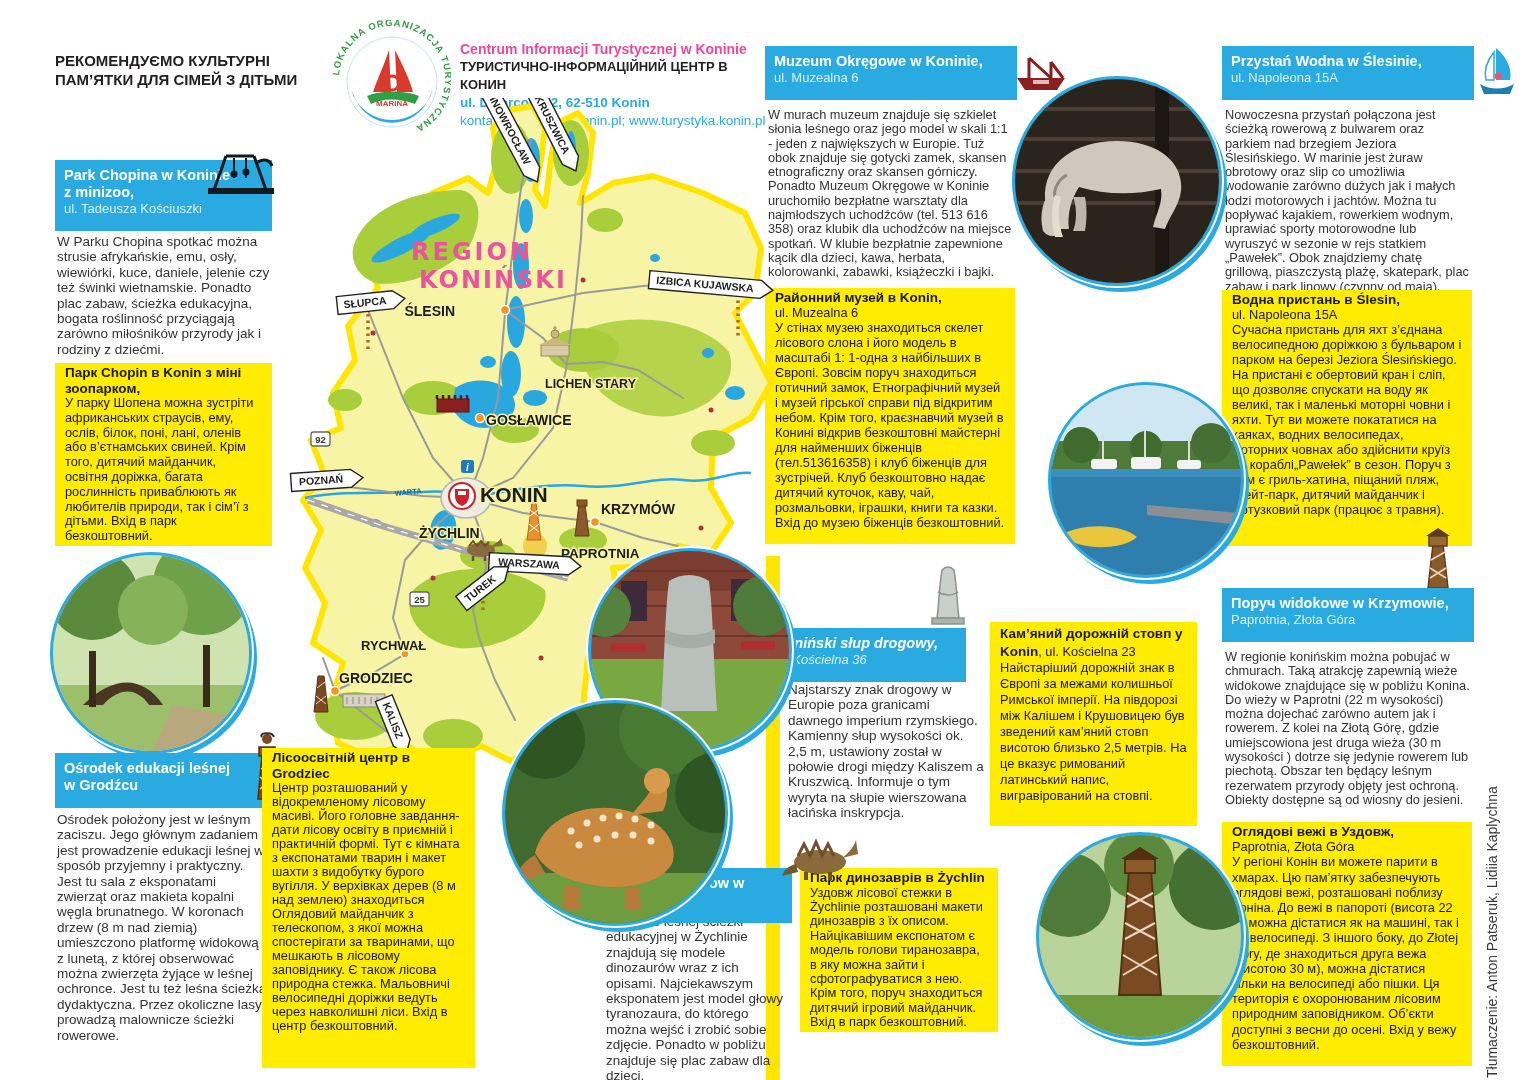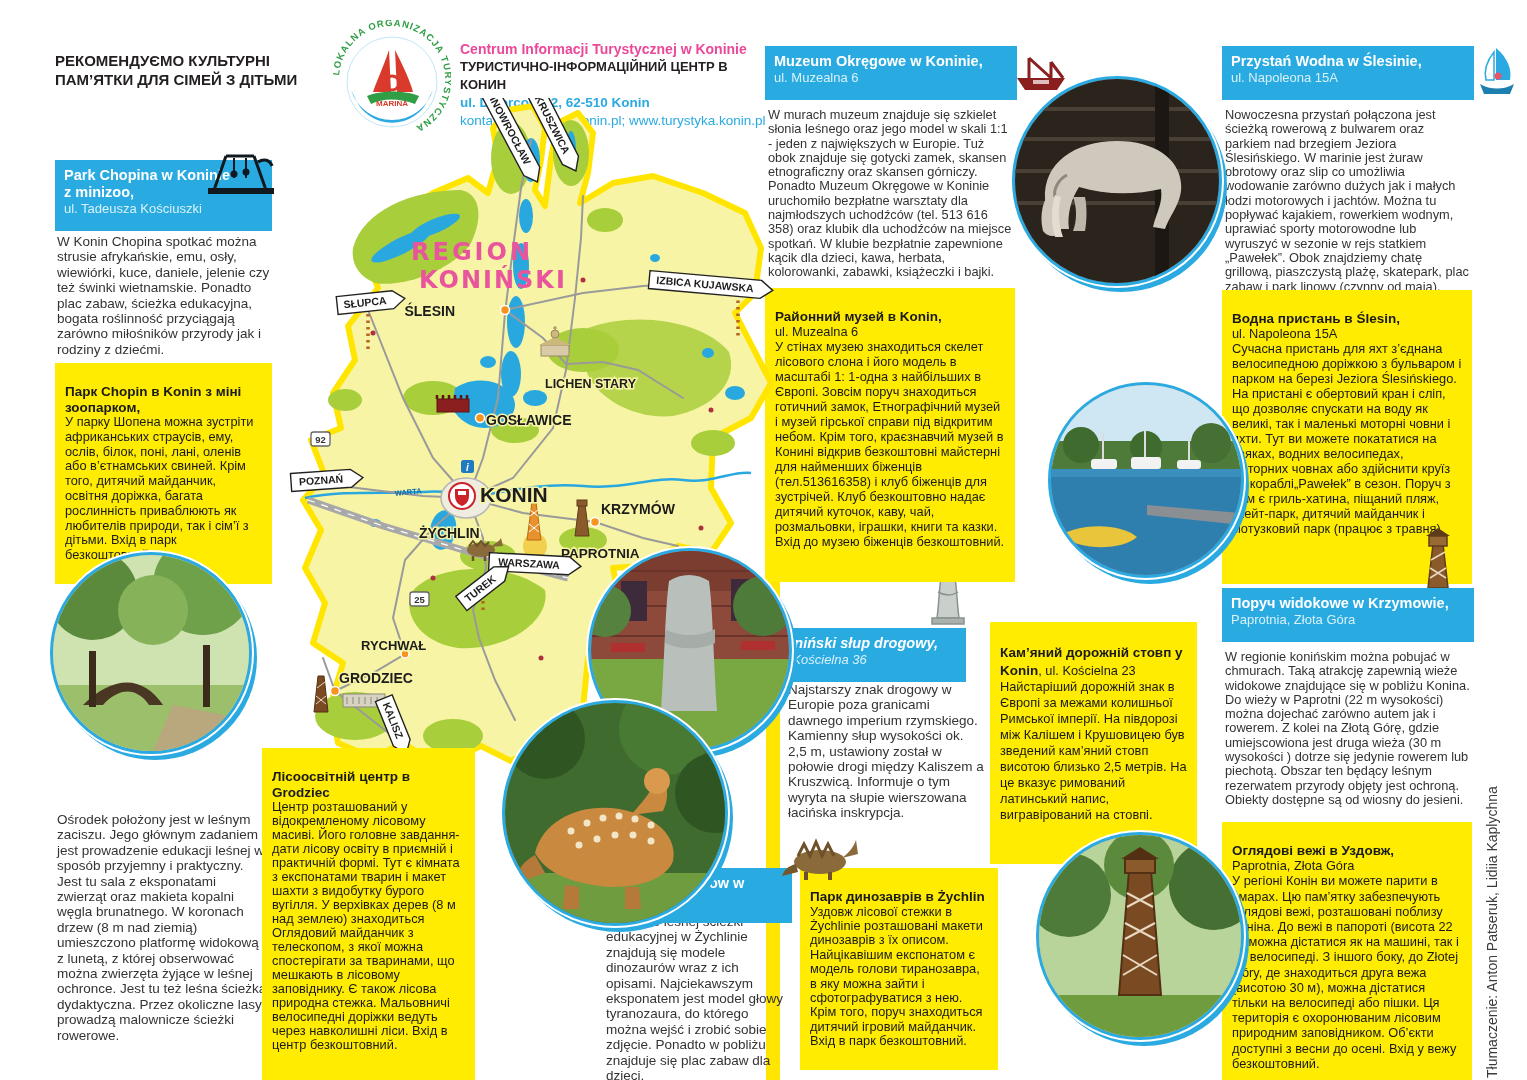--- a/index.html
+++ b/index.html
@@ -16,21 +16,21 @@
   .cit .l3{color:#2aaae1;font-weight:bold;}
   .cit .l4{color:#2aaae1;}
   
   .bhead{background:#29aae1;color:#fff;padding:7px 9px 14px 9px;}
   .bhead .h1{font-weight:bold;font-size:14.5px;line-height:17px;}
   .bhead .h2{font-size:13px;line-height:16px;color:#d8f1fb;}
   
   .ptext{font-size:13.5px;line-height:15.4px;color:#333;}
   .ptext-sm{font-size:12.8px;line-height:14.3px;color:#333;}
   
-  .yblock{background:#ffec00;padding:21px 10px;color:#1a1a1a;}
+  .yblock{background:#ffec00;padding:2px 10px;color:#1a1a1a;}
   .ytitle{font-weight:bold;font-size:13.5px;line-height:15.5px;}
   .ytext{font-size:12.8px;line-height:14.8px;}
   
   .photo{border-radius:50%;overflow:hidden;border:3px solid #2aaae1;
          box-shadow:0 0 0 2px #fff,4px 5px 0 1px #2aaae1;background:#9ab;}
   .photo svg{display:block;}
   .ydivider{background:#ffe500;}
   .credit{font-size:14px;color:#3a3a3a;white-space:nowrap;transform:rotate(-90deg);transform-origin:0 0;}
   .icon-abs{position:absolute;}
 </style>
@@ -271,41 +271,52 @@
     <div class="h2">ul. Tadeusza Kościuszki</div>
     <svg class="icon-abs" style="right:-4px;top:-16px;" width="72" height="52" viewBox="0 0 72 52">
       <path d="M4,50 L70,50 L70,44 L4,44 Z" fill="#101820"></path>
       <path d="M10,46 L22,12 M62,46 L50,12 M22,12 L50,12" stroke="#101820" stroke-width="3" fill="none"></path>
       <path d="M30,14 L30,34 M42,14 L42,34" stroke="#101820" stroke-width="2"></path>
       <circle cx="30" cy="30" r="3.5" fill="#101820"></circle>
         <circle cx="42" cy="28" r="3.5" fill="#101820"></circle>
       <path d="M54,18 C60,14 66,16 68,22" stroke="#101820" stroke-width="3" fill="none"></path>
     </svg>
   </div>
-  <div class="abs ptext" style="left:57px;top:234px;width:218px;">W Konin Chopina spotkać można strusie afrykańskie, emu, osły, wiewiórki, kuce, daniele, jelenie czy też świnki wietnamskie. Ponadto plac zabaw, ścieżka edukacyjna, bogata roślinność przyciągają zarówno miłośników przyrody jak i rodziny z dziećmi.</div>
+  <div class="abs ptext" style="left:57px;top:234px;width:218px;">W Parku Chopina spotkać można strusie afrykańskie, emu, osły, wiewiórki, kuce, daniele, jelenie czy też świnki wietnamskie. Ponadto plac zabaw, ścieżka edukacyjna, bogata roślinność przyciągają zarówno miłośników przyrody jak i rodziny z dziećmi.</div>
 
   <div class="abs yblock" style="left:55px;top:363px;width:197px;min-height:178px;">
     <div class="ytitle">Парк Chopin в Konin з міні зоопарком,</div>
     <div class="ytext">У парку Шопена можна зустріти африканських страусів, ему, ослів, білок, поні, лані, оленів або в’єтнамських свиней. Крім того, дитячий майданчик, освітня доріжка, багата рослинність приваблюють як любителів природи, так і сім’ї з дітьми. Вхід в парк безкоштовний.</div>
   </div>
 
   <div class="abs photo" style="left:50px;top:552px;width:196px;height:196px;z-index:2;">
     <svg width="196" height="196" viewBox="0 0 196 196">
       <rect width="196" height="196" fill="#cfe3b0"></rect>
       <circle cx="40" cy="40" r="45" fill="#5c8a3c"></circle>
         <circle cx="150" cy="30" r="50" fill="#6fa04a"></circle>
       <circle cx="100" cy="55" r="35" fill="#86b25a"></circle>
       <rect y="130" width="196" height="66" fill="#9cbf6b"></rect>
       <path d="M30,150 C60,120 90,120 110,150 L96,150 C84,132 66,132 50,150 Z" fill="#4a3723"></path>
       <rect x="36" y="96" width="7" height="56" fill="#3a2b1a"></rect>
         <rect x="150" y="90" width="7" height="62" fill="#3a2b1a"></rect>
       <path d="M120,150 L196,165 L196,196 L100,196 Z" fill="#b9a77e"></path>
     </svg>
   </div>
 
+  <div class="abs bhead" style="left:55px;top:753px;width:199px;z-index:2;">
+    <div class="h1">Ośrodek edukacji leśnej</div>
+    <div class="h1">w Grodźcu</div>
+    <svg class="icon-abs" style="right:-16px;top:-24px;" width="42" height="72" viewBox="0 0 42 72">
+      <path d="M12,70 L30,70 L26,26 L16,26 Z" fill="#7a4a22" stroke="#533013" stroke-width="1.5"></path>
+      <path d="M14,60 L28,48 M14,48 L28,60 M15,40 L27,32" stroke="#e8d9c2" stroke-width="1.5"></path>
+      <rect x="13" y="18" width="16" height="9" fill="#8a5a2b" stroke="#533013" stroke-width="1.5"></rect>
+      <circle cx="21" cy="10" r="5" fill="#7a4a22"></circle>
+      <path d="M16,8 C12,4 26,2 28,8" stroke="#2f2f2f" stroke-width="2" fill="none"></path>
+    </svg>
+  </div>
   <div class="abs ptext" style="left:57px;top:812px;width:212px;">Ośrodek położony jest w leśnym zaciszu. Jego głównym zadaniem jest prowadzenie edukacji leśnej w sposób przyjemny i praktyczny. Jest tu sala z eksponatami zwierząt oraz makieta kopalni węgla brunatnego. W koronach drzew (8 m nad ziemią) umieszczono platformę widokową z lunetą, z której obserwować można zwierzęta żyjące w leśnej ochronce. Jest tu też leśna ścieżka dydaktyczna. Przez okoliczne lasy prowadzą malownicze ścieżki rowerowe.</div>
 
   <div class="abs yblock" style="left:262px;top:748px;width:193px;height:316px;z-index:2;">
     <div class="ytitle">Лісоосвітній центр в Grodziec</div>
     <div class="ytext" style="line-height:14px;">Центр розташований у відокремленому лісовому масиві. Його головне завдання-дати лісову освіту в приємній і практичній формі. Тут є кімната з експонатами тварин і макет шахти з видобутку бурого вугілля. У верхівках дерев (8 м над землею) знаходиться Оглядовий майданчик з телескопом, з якої можна спостерігати за тваринами, що мешкають в лісовому заповіднику. Є також лісова природна стежка. Мальовничі велосипедні доріжки ведуть через навколишні ліси. Вхід в центр безкоштовний.</div>
   </div>
 
   <div class="abs ydivider" style="left:766px;top:556px;width:14px;height:524px;"></div>
 
   <div class="abs photo" style="left:588px;top:548px;width:198px;height:198px;z-index:3;">

